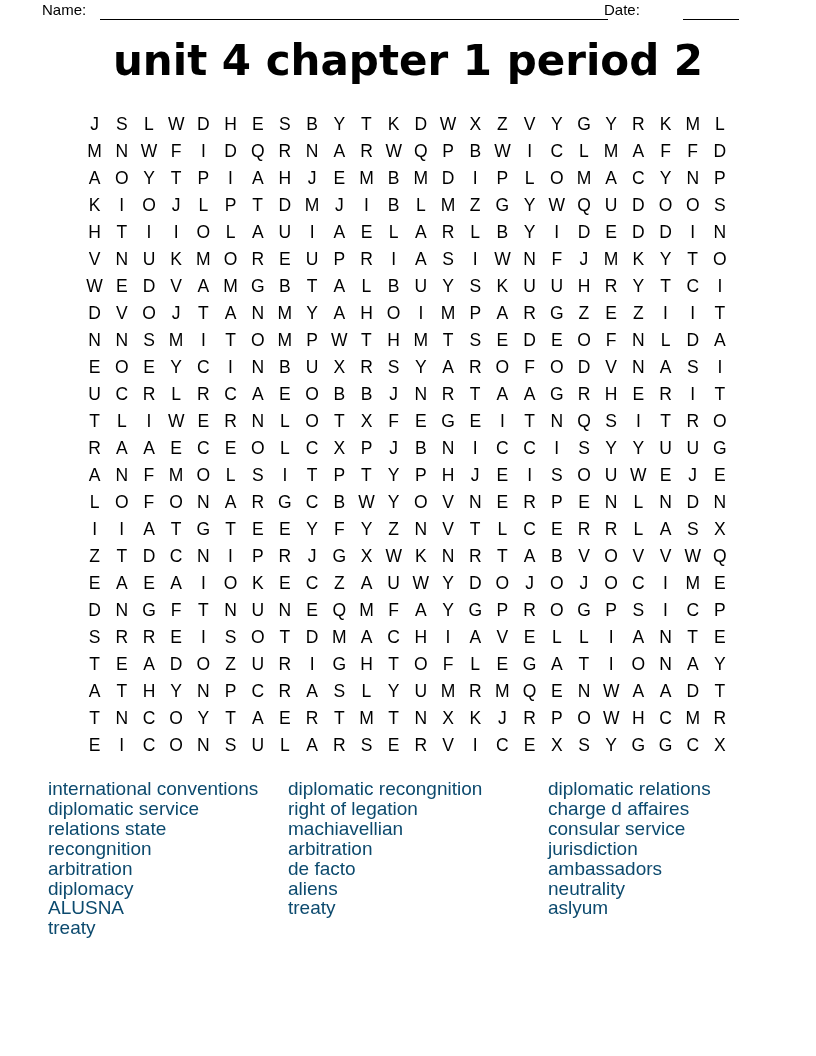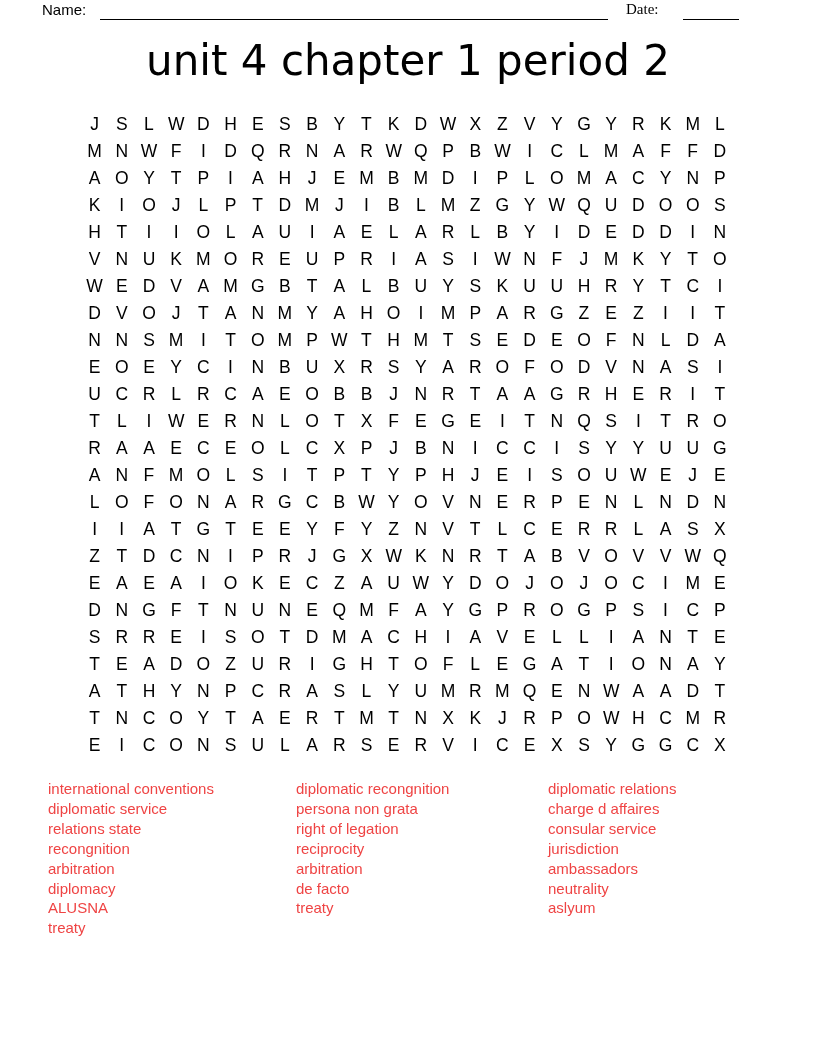--- a/index.html
+++ b/index.html
@@ -18,40 +18,40 @@
   }
   
   .hdr-label {
     position: absolute;
     top: 1px;
     font-size: 15px;
     color: #000000;
     white-space: nowrap;
   }
   .name-label { left: 42px; }
-  .date-label { left: 626px; font-family: Liberation Serif, serif; }
+  .date-label { left: 604px; }
   .blank-line {
     position: absolute;
     border-bottom: 1.6px solid #000000;
     height: 18px;
     top: 1px;
   }
   .name-line { left: 100px; width: 508px; }
   .date-line { left: 683px; width: 56px; }
 
   
   .title {
     position: absolute;
     top: 36px;
     left: 0;
     width: 816px;
     text-align: center;
     font-family: "DejaVu Sans", "Liberation Sans", sans-serif;
     font-size: 42px;
-    font-weight: 400;
+    font-weight: 700;
     letter-spacing: 0px;
     color: #000000;
     white-space: nowrap;
   }
 
   
   .grid {
     position: absolute;
     left: 81px;
     top: 111px;
@@ -76,27 +76,27 @@
     top: 779px;
     left: 0;
     width: 816px;
   }
   .word-col {
     position: absolute;
     top: 0;
     width: 238px;
   }
   .word-col-1 { left: 48px; }
-  .word-col-2 { left: 288px; margin-left: 8px; }
+  .word-col-2 { left: 288px; }
   .word-col-3 { left: 548px; }
   .word-item {
     font-family: "Liberation Sans", "DejaVu Sans", sans-serif;
-    font-size: 15px;
+    font-size: 19px;
     line-height: 19.9px;
-    color: #ef4444;
+    color: #0c4a6e;
     white-space: nowrap;
   }
 </style>
 </head>
 <body>
 
 <div class="page">
 
   <span class="hdr-label name-label">Name:</span>
   <span class="blank-line name-line"></span>
@@ -691,25 +691,25 @@
         <div class="word-item">diplomatic service</div>
         <div class="word-item">relations state</div>
         <div class="word-item">recongnition</div>
         <div class="word-item">arbitration</div>
         <div class="word-item">diplomacy</div>
         <div class="word-item">ALUSNA</div>
         <div class="word-item">treaty</div>
       </div>
     <div class="word-col word-col-2">
         <div class="word-item">diplomatic recongnition</div>
-        <div class="word-item">persona non grata</div>
         <div class="word-item">right of legation</div>
-        <div class="word-item">reciprocity</div>
+        <div class="word-item">machiavellian</div>
         <div class="word-item">arbitration</div>
         <div class="word-item">de facto</div>
+        <div class="word-item">aliens</div>
         <div class="word-item">treaty</div>
       </div>
     <div class="word-col word-col-3">
         <div class="word-item">diplomatic relations</div>
         <div class="word-item">charge d affaires</div>
         <div class="word-item">consular service</div>
         <div class="word-item">jurisdiction</div>
         <div class="word-item">ambassadors</div>
         <div class="word-item">neutrality</div>
         <div class="word-item">aslyum</div>

